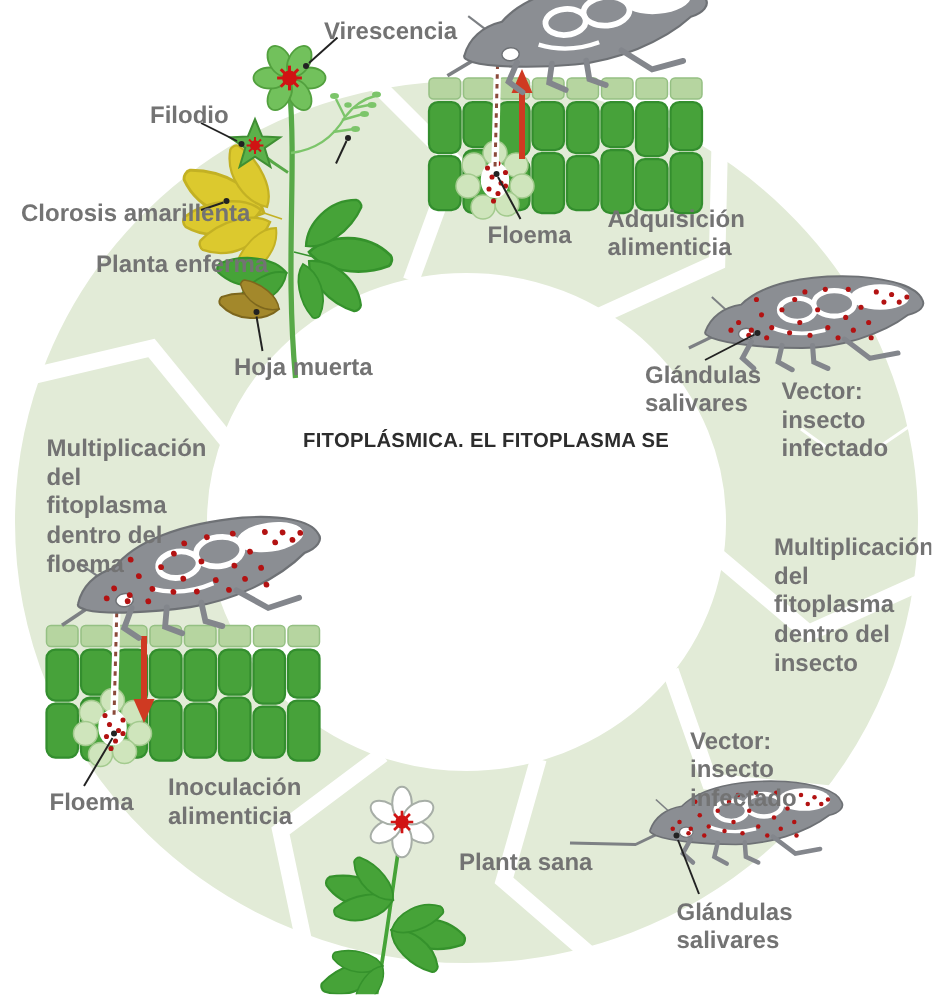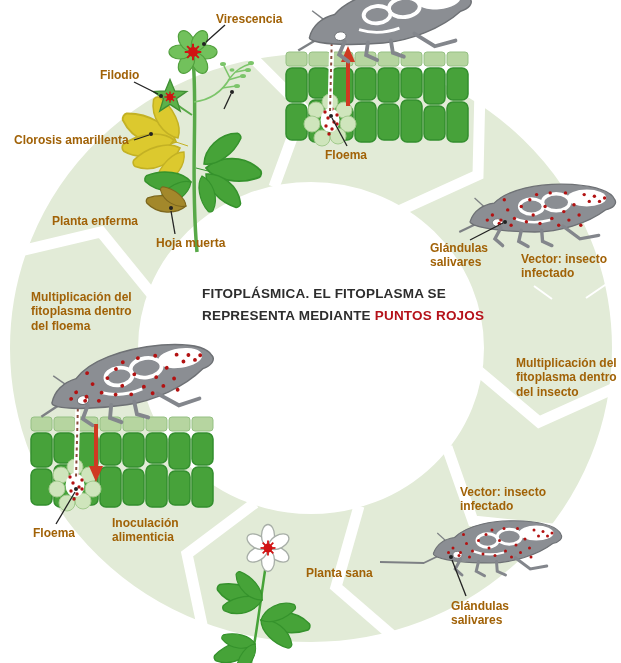--- a/index.html
+++ b/index.html
@@ -2,29 +2,29 @@
 <html><head>
 <meta charset="utf-8">
 <style>
   html,body{margin:0;padding:0;background:#ffffff;}
   #stage{
     position:relative;width:621px;height:663px;background:#ffffff;overflow:hidden;
     font-family:"Liberation Sans",sans-serif;
   }
   #diagram-svg{position:absolute;left:0;top:0;}
   .label{
-    position:absolute;font-weight:bold;font-size:12px;line-height:1.2;
-    color:#a16207;z-index:5;
+    position:absolute;font-weight:bold;font-size:16px;line-height:1.2;
+    color:#737373;z-index:5;
   }
   .nowrap{white-space:nowrap;}
   .ctr{text-align:center;}
   #lbl-virescencia{left:216px;top:12px;}
   #lbl-filodio{left:100px;top:68px;}
   #lbl-clorosis{left:14px;top:133px;}
-  #lbl-planta-enferma{left:52px;top:167px;margin-top:47px;}
+  #lbl-planta-enferma{left:64px;top:167px;}
   #lbl-witches{left:201px;top:111px;width:62px;}
   #lbl-hoja-muerta{left:156px;top:236px;}
   #lbl-floema-top{left:325px;top:148px;}
   #lbl-adquisicion{left:405px;top:137px;width:88px;}
   #lbl-glandulas-right{left:430px;top:241px;width:80px;}
   #lbl-vector-right{left:521px;top:252px;width:100px;}
   #lbl-mult-insecto{left:516px;top:356px;width:104px;}
   #lbl-vector-bottom{left:460px;top:485px;width:100px;}
   #lbl-glandulas-bottom{left:451px;top:599px;width:80px;}
   #lbl-planta-sana{left:306px;top:566px;}
@@ -359,35 +359,35 @@
   </g>
 </svg>
 
 <div class="label nowrap" id="lbl-virescencia">Virescencia</div>
 <div class="label nowrap" id="lbl-filodio">Filodio</div>
 <div class="label nowrap" id="lbl-clorosis">Clorosis amarillenta</div>
 <div class="label nowrap" id="lbl-planta-enferma">Planta enferma</div>
 <div class="label nowrap" id="lbl-hoja-muerta">Hoja muerta</div>
 
 <div class="label nowrap" id="lbl-floema-top">Floema</div>
+<div class="label" id="lbl-adquisicion">Adquisición alimenticia</div>
 
 <div class="label" id="lbl-glandulas-right">Glándulas salivares</div>
 <div class="label" id="lbl-vector-right">Vector: insecto infectado</div>
 
 
 <div class="label" id="lbl-mult-insecto">Multiplicación del fitoplasma dentro del insecto</div>
 
 <div class="label" id="lbl-vector-bottom">Vector: insecto infectado</div>
 <div class="label" id="lbl-glandulas-bottom">Glándulas salivares</div>
 
 <div class="label nowrap" id="lbl-planta-sana">Planta sana</div>
 
 <div class="label nowrap" id="lbl-floema-left">Floema</div>
 <div class="label" id="lbl-inoculacion">Inoculación alimenticia</div>
 
 <div class="label" id="lbl-mult-floema">Multiplicación del fitoplasma dentro del floema</div>
 
 <div id="title">
   <div>FITOPLÁSMICA. EL FITOPLASMA SE</div>
-  <div><span>REPRESENTA MEDIANTE </span><span class="hl">PUNTOS ROJOS</span></div>
 </div>
 
 </div>
 
 </body></html>

